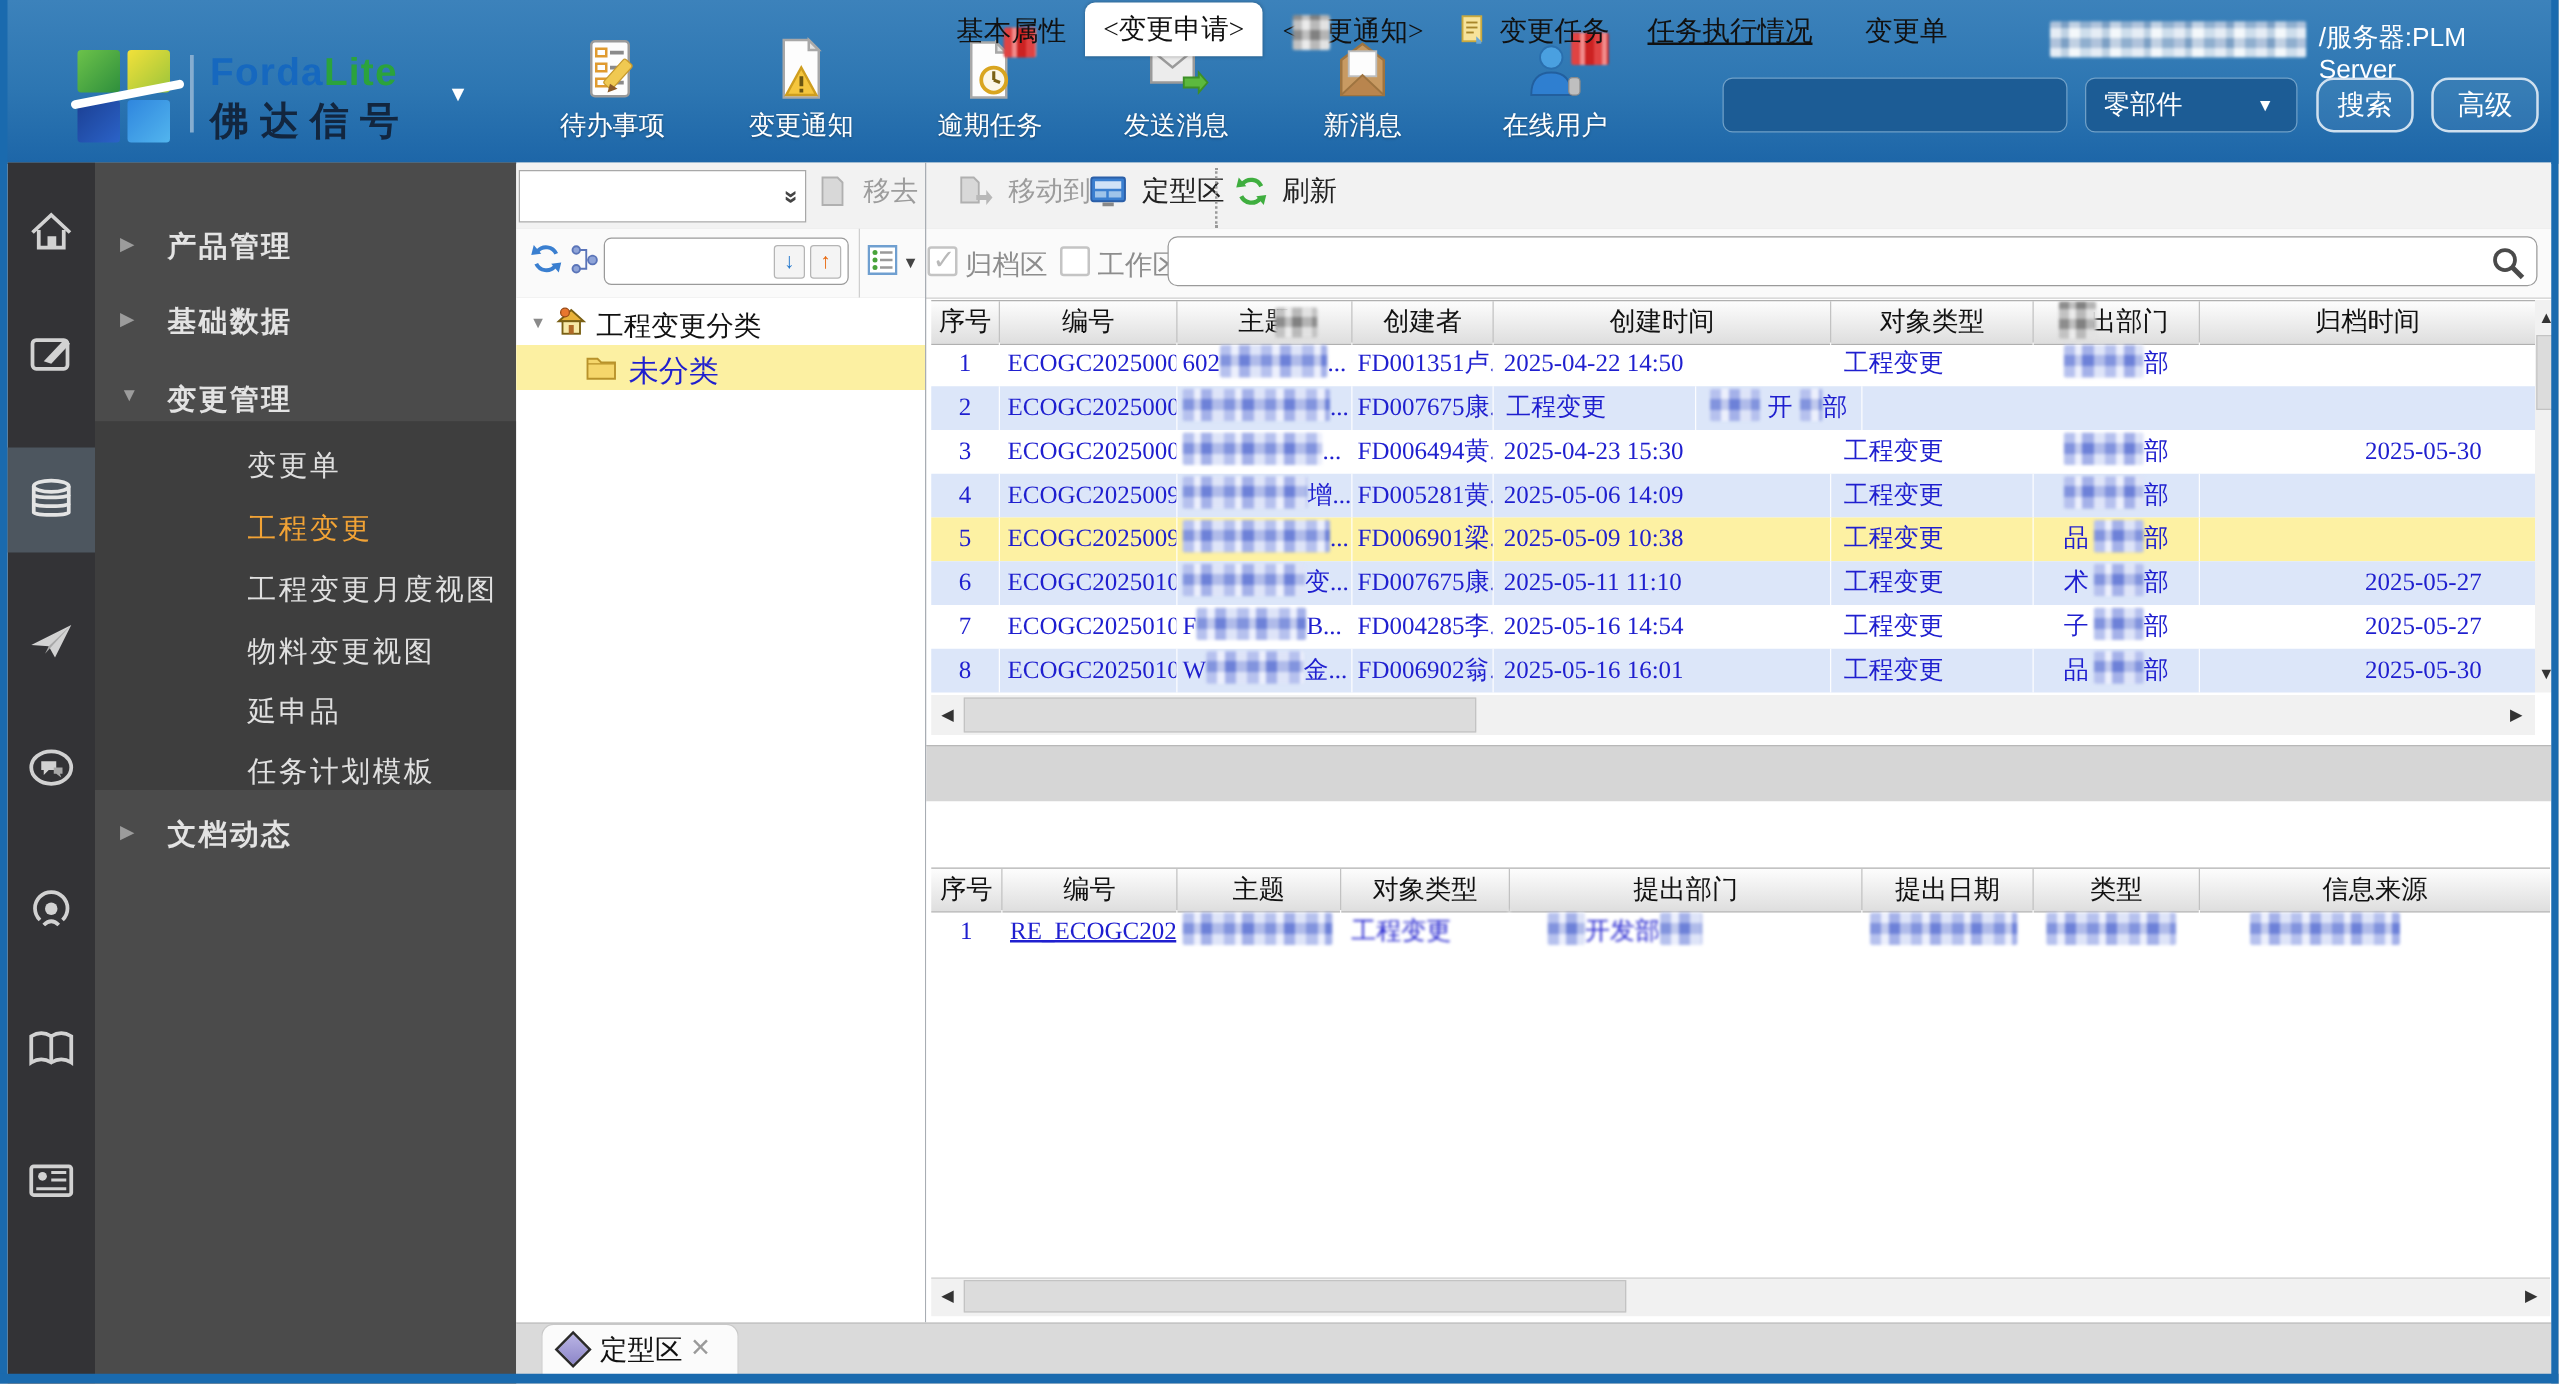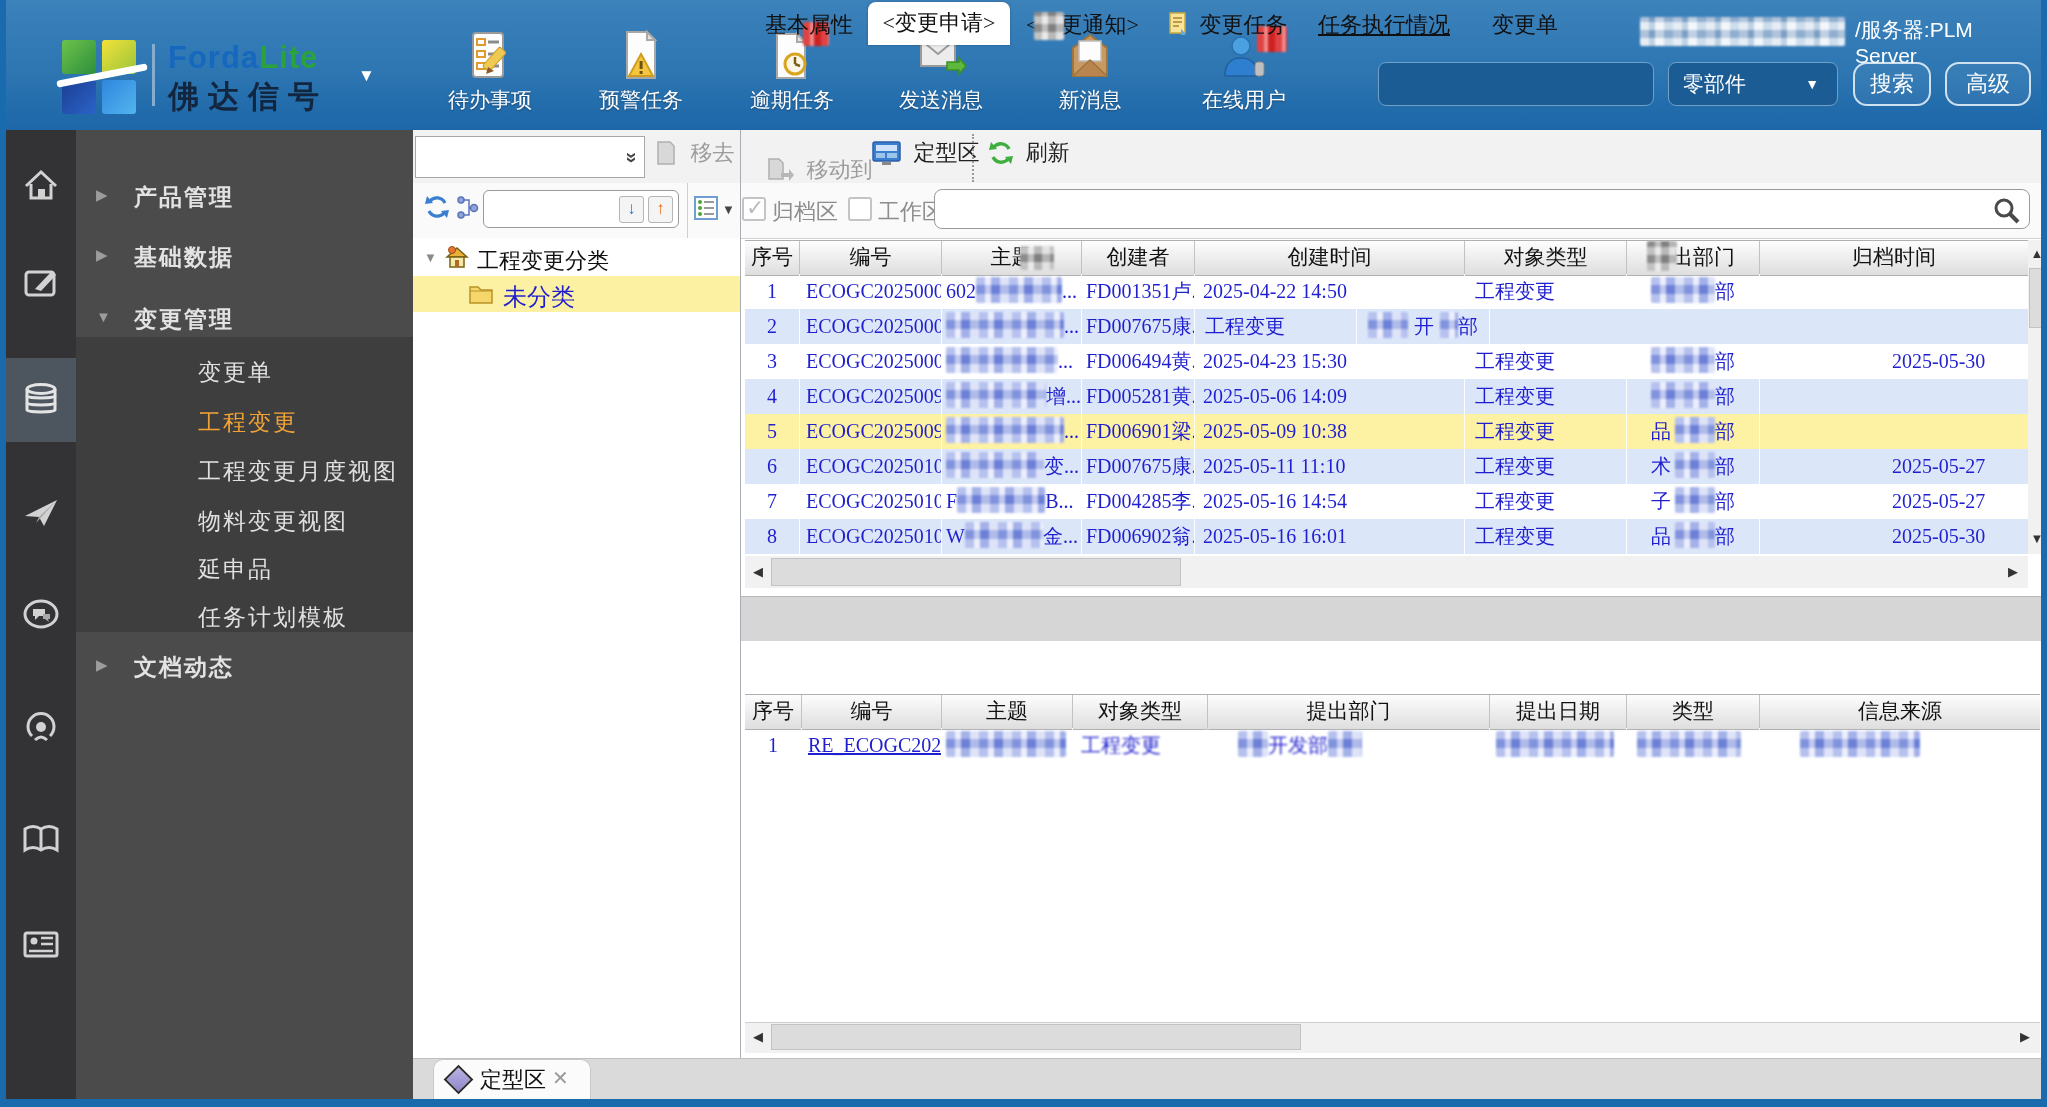--- a/index.html
+++ b/index.html
@@ -177,21 +177,21 @@
 
     <div class="topbtn" style="left:576px;">
       <span class="glyph">
         <svg width="54" height="56" viewBox="0 0 54 56">
           <path d="M13 4 H33 L41 12 V50 H13 Z" fill="#fdfdfd" stroke="#a8a8a8" stroke-width="2"></path>
           <path d="M33 4 L33 12 L41 12 Z" fill="#e2e2e2" stroke="#a8a8a8" stroke-width="2"></path>
           <polygon points="27,26 39,48 15,48" fill="#f5c63d" stroke="#cf9e1f" stroke-width="2"></polygon>
           <rect x="25.6" y="33" width="3" height="8" fill="#6a5512"></rect>
           <rect x="25.6" y="43" width="3" height="3" fill="#6a5512"></rect>
         </svg></span>
-      <span class="lbl">预警任务</span>
+      <span class="lbl">变更通知</span>
     </div>
 
     <div class="topbtn" style="left:727px;">
       <span class="glyph">
         <svg width="54" height="56" viewBox="0 0 54 56">
           <path d="M12 6 H32 L40 14 V50 H12 Z" fill="#fdfdfd" stroke="#a8a8a8" stroke-width="2"></path>
           <path d="M32 6 L32 14 L40 14 Z" fill="#e2e2e2" stroke="#a8a8a8" stroke-width="2"></path>
           <circle cx="30" cy="36" r="10" fill="#fbf6e8" stroke="#d9a520" stroke-width="3"></circle>
           <line x1="30" y1="36" x2="30" y2="29" stroke="#7a6015" stroke-width="2.5"></line>
           <line x1="30" y1="36" x2="35" y2="38" stroke="#7a6015" stroke-width="2.5"></line>
@@ -340,21 +340,21 @@
   <div class="abs combo">
     <span class="dd">»</span>
   </div>
   <div class="t1item disabled" style="left:653px;">
     <span class="ic">
       <svg width="26" height="26" viewBox="0 0 26 26">
           <path d="M5 2 H17 L21 6 V24 H5 Z" fill="#d8d8d8" stroke="#b0b0b0" stroke-width="1.5"></path>
         </svg></span>
     <span>移去</span>
   </div>
-  <div class="t1item disabled" style="left:765px;margin-top:17px;">
+  <div class="t1item disabled" style="left:765px;">
     <span class="ic">
       <svg width="30" height="26" viewBox="0 0 30 26">
           <path d="M4 2 H14 L18 6 V22 H4 Z" fill="#d8d8d8" stroke="#b0b0b0" stroke-width="1.5"></path>
       <path d="M16 16 L24 16 L24 12 L29 18 L24 24 L24 20 L16 20 Z" fill="#b8b8b8"></path>
         </svg></span>
     <span>移动到</span>
   </div>
   <div class="t1item" style="left:872px;">
     <span class="ic">
       <svg width="30" height="26" viewBox="0 0 30 26">

